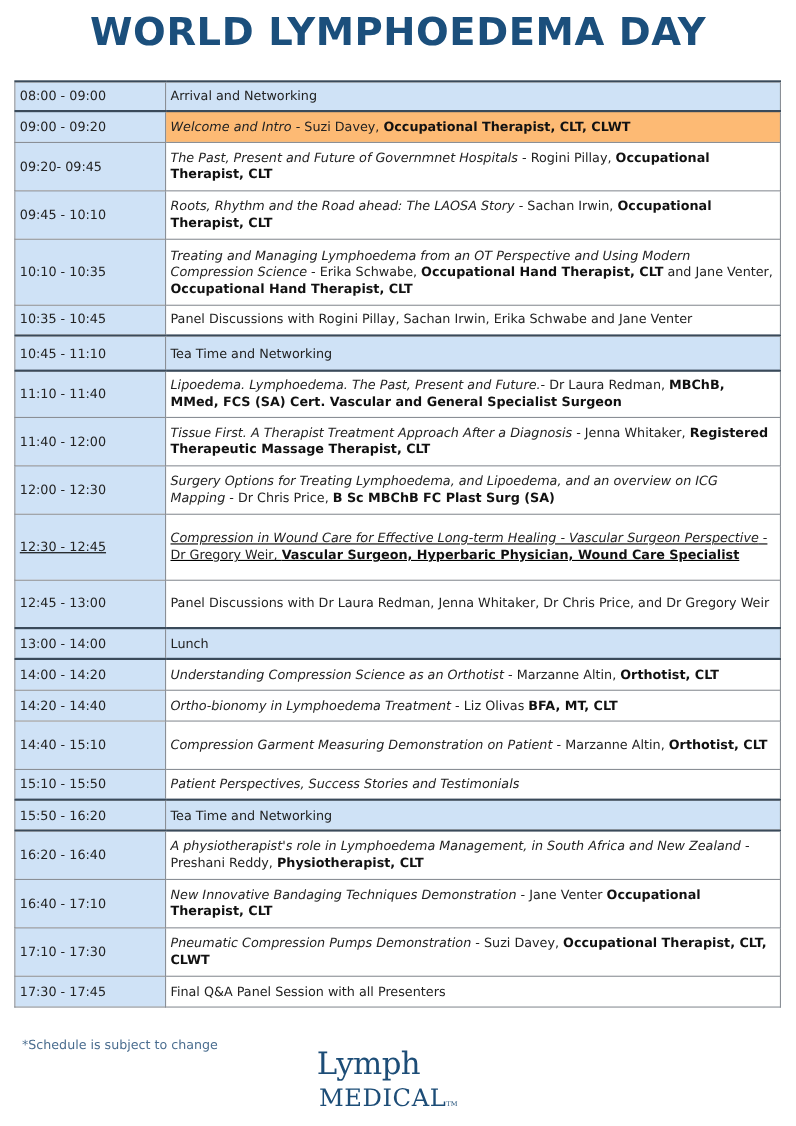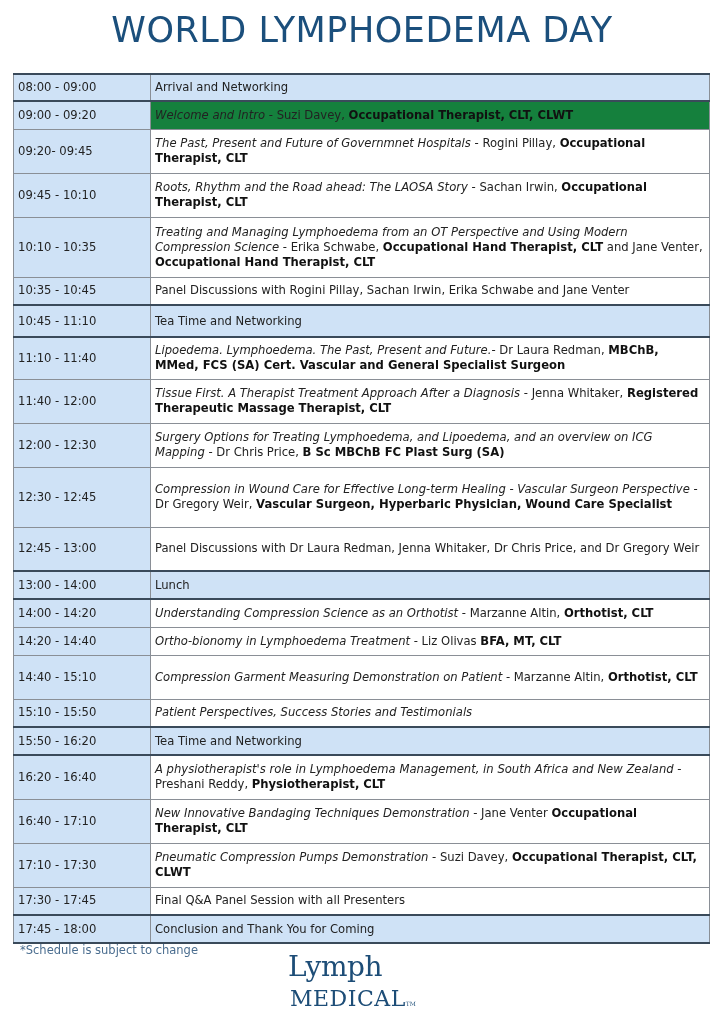--- a/index.html
+++ b/index.html
@@ -1,33 +1,33 @@
 <!DOCTYPE html>
 <html><head>
 <meta charset="utf-8">
 <style>
   html, body { margin:0; padding:0; background:#ffffff; }
   body { width:724px; height:1024px; position:relative; overflow:hidden; font-family:"DejaVu Sans", sans-serif; }
   .title {
     position:absolute; left:0; top:10px; width:724px; text-align:center;
-    font-family:"DejaVu Sans", sans-serif; font-weight:normal; font-size:35px;
+    font-family:"DejaVu Sans", sans-serif; font-weight:bold; font-size:35px;
     color:#1b4f7c; letter-spacing:0.5px;
   }
   table.schedule {
     position:absolute; left:13px; top:73px; width:697px;
     border-collapse:collapse; table-layout:fixed;
   }
   table.schedule td {
     border:1.5px solid #8a8f96;
     font-size:11.6px; line-height:15px; color:#222;
     padding:0 4px; vertical-align:middle; overflow:hidden;
   }
   table.schedule td.time { width:128px; background:#cfe2f6; color:#222; }
   tr.break td { background:#cfe2f6; border-top:2px solid #3a4a5a; border-bottom:2px solid #3a4a5a; }
-  tr.welcome td.desc { background:#15803d; }
+  tr.welcome td.desc { background:#fdba74; }
   .it { font-style:italic; }
   .b { font-weight:bold; color:#111; }
   .footnote {
     position:absolute; left:20px; top:943px; font-size:11.5px; color:#4a6d8f;
   }
   .logo {
     position:absolute; left:280px; top:952px; width:170px; height:64px;
     font-family:"DejaVu Serif", serif; color:#1d4d77;
   }
   .logo .l1 { position:absolute; left:8px; top:-2px; font-size:28px; letter-spacing:-0.5px; }
@@ -74,21 +74,21 @@
         <td class="desc"><span class="it">Lipoedema. Lymphoedema. The Past, Present and Future.</span><span class="">- Dr Laura Redman, </span><span class="b">MBChB, MMed, FCS (SA) Cert. Vascular and General Specialist Surgeon</span></td>
       </tr>
       <tr class="talk" style="height: 44px;">
         <td class="time">11:40 - 12:00</td>
         <td class="desc"><span class="it"> Tissue First. A Therapist Treatment Approach After a Diagnosis</span><span class=""> - Jenna Whitaker, </span><span class="b">Registered Therapeutic Massage Therapist, CLT</span></td>
       </tr>
       <tr class="talk" style="height: 44px;">
         <td class="time">12:00 - 12:30</td>
         <td class="desc"><span class="it">Surgery Options for Treating Lymphoedema, and Lipoedema, and an overview on ICG Mapping</span><span class=""> - Dr Chris Price, </span><span class="b">B Sc MBChB FC Plast Surg (SA)</span></td>
       </tr>
-      <tr class="talk" style="height: 60px;">
+      <tr class="talk" style="height: 60px; text-decoration: underline;">
         <td class="time">12:30 - 12:45</td>
         <td class="desc"><span class="it">Compression in Wound Care for Effective Long-term Healing - Vascular Surgeon Perspective</span><span class=""> - Dr Gregory Weir, </span><span class="b">Vascular Surgeon, Hyperbaric Physician, Wound Care Specialist</span></td>
       </tr>
       <tr class="talk" style="height: 44px;">
         <td class="time">12:45 - 13:00</td>
         <td class="desc"><span class="">Panel Discussions with Dr Laura Redman, Jenna Whitaker, Dr Chris Price, and Dr Gregory Weir</span></td>
       </tr>
       <tr class="break" style="height: 28px;">
         <td class="time">13:00 - 14:00</td>
         <td class="desc"><span class="">Lunch</span></td>
@@ -122,24 +122,20 @@
         <td class="desc"><span class="it">New Innovative Bandaging Techniques Demonstration</span><span class=""> - Jane Venter </span><span class="b">Occupational Therapist, CLT</span></td>
       </tr>
       <tr class="talk" style="height: 44px;">
         <td class="time">17:10 - 17:30</td>
         <td class="desc"><span class="it">Pneumatic Compression Pumps Demonstration</span><span class=""> - Suzi Davey, </span><span class="b">Occupational Therapist, CLT, CLWT</span></td>
       </tr>
       <tr class="talk" style="height: 28px;">
         <td class="time">17:30 - 17:45</td>
         <td class="desc"><span class="">Final Q&amp;A Panel Session with all Presenters</span></td>
       </tr>
-      <tr class="break" style="height: 28px;">
-        <td class="time">17:45 - 18:00</td>
-        <td class="desc"><span class="">Conclusion and Thank You for Coming</span></td>
-      </tr>
     </tbody>
 </table>
 
 <div class="footnote">*Schedule is subject to change</div>
 
 <div class="logo">
   <span class="l1">Lymph</span>
   <span class="l2"><span>MEDICAL</span><span class="tm">TM</span></span>
 </div>
 

